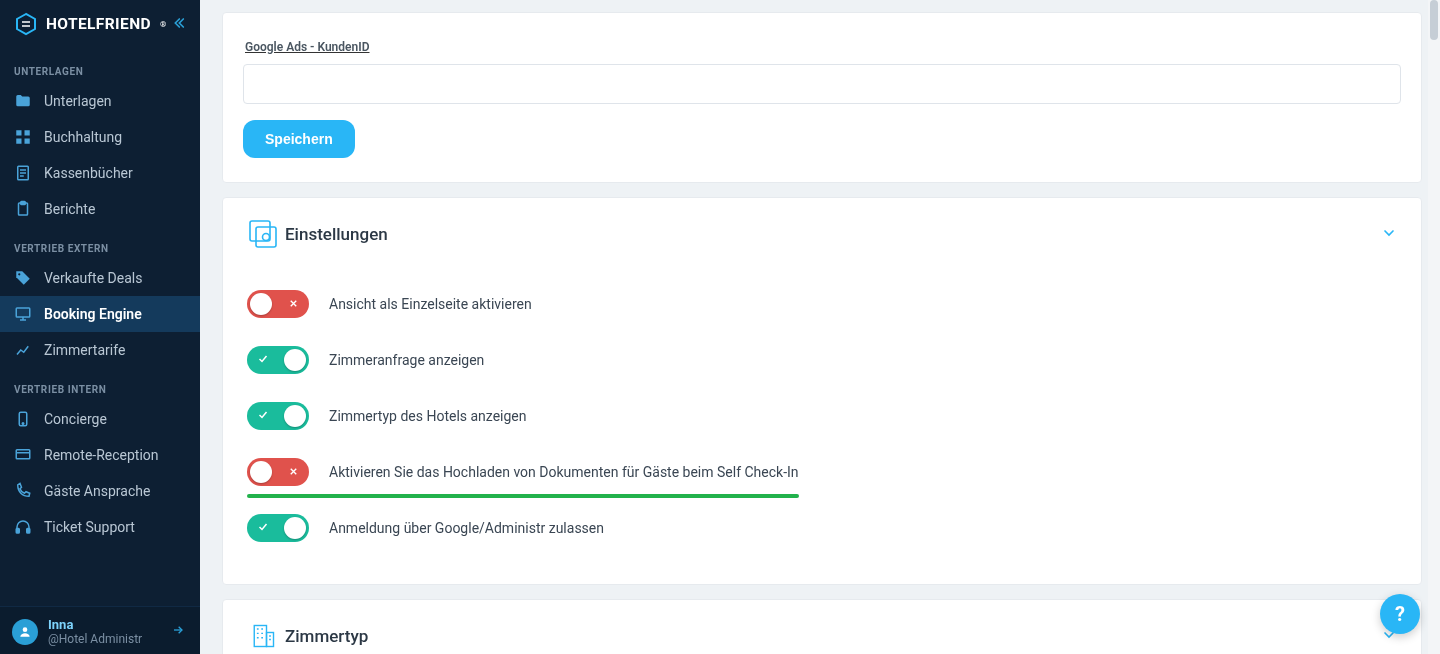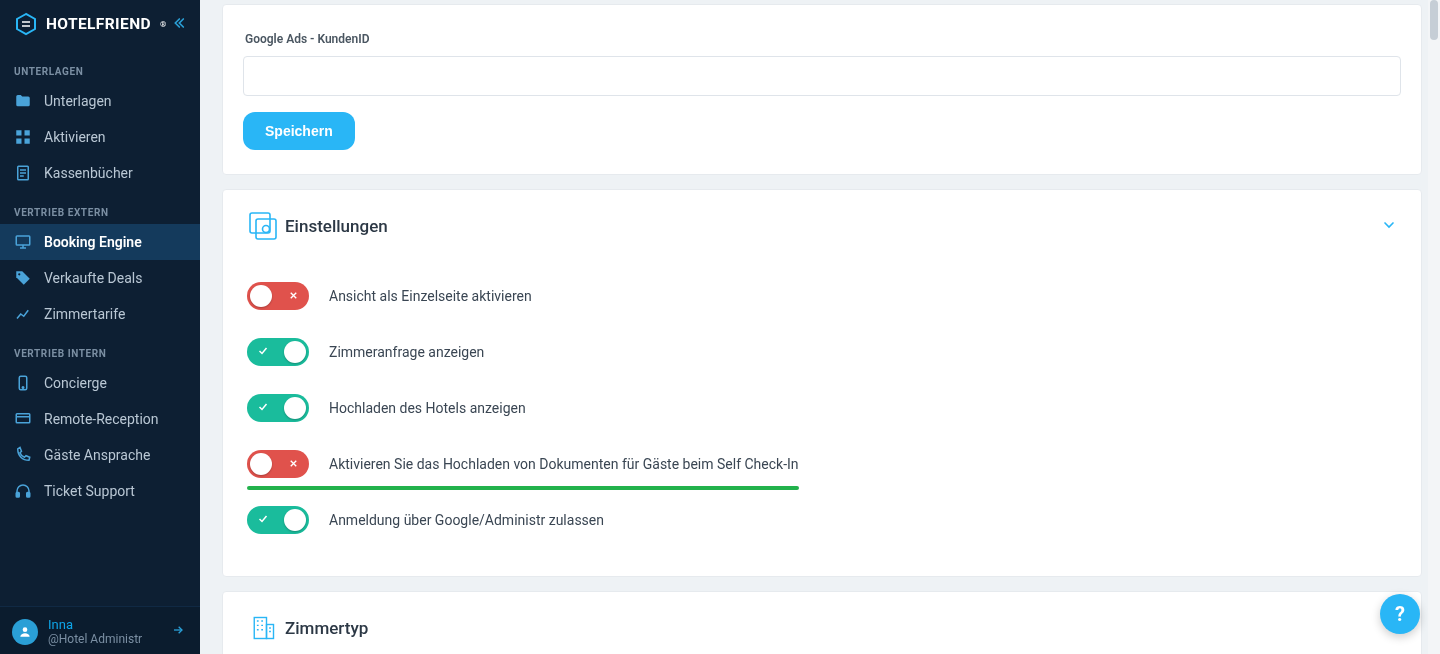--- a/index.html
+++ b/index.html
@@ -86,40 +86,41 @@
     gap: 10px;
     background:#0b1c2e;
   }
   .avatar {
     width: 26px; height: 26px; border-radius: 50%;
     background: #2a9fd6;
     display: flex; align-items: center; justify-content: center;
     color: #fff;
   }
   .userblock { flex:1; min-width:0;}
-  .username { color:#0ea5e9; font-size:13px; font-weight:400;}
+  .username { color:#7dd3fc; font-size:13px; font-weight:700;}
   .userrole { color:#7b8fa3; font-size:12px; white-space:nowrap; overflow:hidden; text-overflow:ellipsis;}
   .logout-icn { color:#2a9fd6; cursor:pointer;}
 
   
   .main {
     flex:1;
     overflow-y:auto;
     padding: 0 18px 40px 22px;
     position:relative;
   }
   .panel {
     background:#fff;
     border:1px solid #e6eaee;
     border-radius:4px;
     margin-top:14px;
   }
   .panel.first {
-    margin-top:4px;
+    margin-top:12px;
     padding: 19px 20px 24px 20px;
+    text-decoration: underline;
   }
 
   .field-label {
     font-size:12px;
     font-weight:600;
     color:#4a5661;
     margin: 8px 0 10px 2px;
   }
   .text-input {
     width:100%;
@@ -277,51 +278,60 @@
           </div>
           <div class="nav-item">
             <span class="nav-icon">
               <svg viewBox="0 0 24 24" fill="#4aa3d9">
                 <rect x="3" y="3" width="7" height="7"></rect>
                 <rect x="14" y="3" width="7" height="7"></rect>
                 <rect x="3" y="14" width="7" height="7"></rect>
                 <rect x="14" y="14" width="7" height="7"></rect>
               </svg>
             </span>
-            <span>Aktivieren</span>
+            <span>Buchhaltung</span>
           </div>
           <div class="nav-item">
             <span class="nav-icon">
               <svg viewBox="0 0 24 24" fill="none" stroke="#4aa3d9" stroke-width="2">
                 <rect x="5" y="3" width="14" height="18" rx="1"></rect>
                 <path d="M8 8h8M8 12h8M8 16h5"></path>
               </svg>
             </span>
             <span>Kassenbücher</span>
+          </div>
+          <div class="nav-item">
+            <span class="nav-icon">
+              <svg viewBox="0 0 24 24" fill="none" stroke="#4aa3d9" stroke-width="2">
+                <rect x="6" y="4" width="12" height="16" rx="1"></rect>
+                <rect x="9" y="2" width="6" height="4" rx="1" fill="#4aa3d9"></rect>
+              </svg>
+            </span>
+            <span>Berichte</span>
           </div>
         </div>
         <div class="nav-section">
           <div class="nav-title">VERTRIEB EXTERN</div>
-          <div class="nav-item active">
-            <span class="nav-icon">
-              <svg viewBox="0 0 24 24" fill="none" stroke="#4aa3d9" stroke-width="2">
-                <rect x="3" y="4" width="18" height="12" rx="1"></rect>
-                <path d="M8 20h8M12 16v4"></path>
-              </svg>
-            </span>
-            <span>Booking Engine</span>
-          </div>
           <div class="nav-item">
             <span class="nav-icon">
               <svg viewBox="0 0 24 24" fill="#4aa3d9">
                 <path d="M3 3h8l10 10-8 8L3 11V3Z"></path>
                 <circle cx="7" cy="7" r="1.5" fill="#0d1f33"></circle>
               </svg>
             </span>
             <span>Verkaufte Deals</span>
+          </div>
+          <div class="nav-item active">
+            <span class="nav-icon">
+              <svg viewBox="0 0 24 24" fill="none" stroke="#4aa3d9" stroke-width="2">
+                <rect x="3" y="4" width="18" height="12" rx="1"></rect>
+                <path d="M8 20h8M12 16v4"></path>
+              </svg>
+            </span>
+            <span>Booking Engine</span>
           </div>
           <div class="nav-item">
             <span class="nav-icon">
               <svg viewBox="0 0 24 24" fill="none" stroke="#4aa3d9" stroke-width="2">
                 <path d="M4 18l5-6 4 3 6-8"></path>
               </svg>
             </span>
             <span>Zimmertarife</span>
           </div>
         </div>
@@ -431,21 +441,21 @@
             </div>
             <span class="setting-label">Zimmeranfrage anzeigen</span>
           </div>
           <div class="setting-row">
             <div class="toggle on">
               <span class="tick"><svg width="12" height="12" viewBox="0 0 24 24" fill="none" stroke="#fff" stroke-width="3">
                   <path d="M5 12l5 5 9-11"></path>
                 </svg></span>
               <span class="knob"></span>
             </div>
-            <span class="setting-label">Hochladen des Hotels anzeigen</span>
+            <span class="setting-label">Zimmertyp des Hotels anzeigen</span>
           </div>
           <div class="setting-row">
             <div class="toggle off">
               <span class="tick"><svg width="11" height="11" viewBox="0 0 24 24" fill="none" stroke="#fff" stroke-width="3">
                   <path d="M6 6l12 12M18 6L6 18"></path>
                 </svg></span>
               <span class="knob"></span>
             </div>
             <span class="setting-label">Aktivieren Sie das Hochladen von Dokumenten für Gäste beim Self Check-In</span>
             <div class="underline-highlight"></div>

